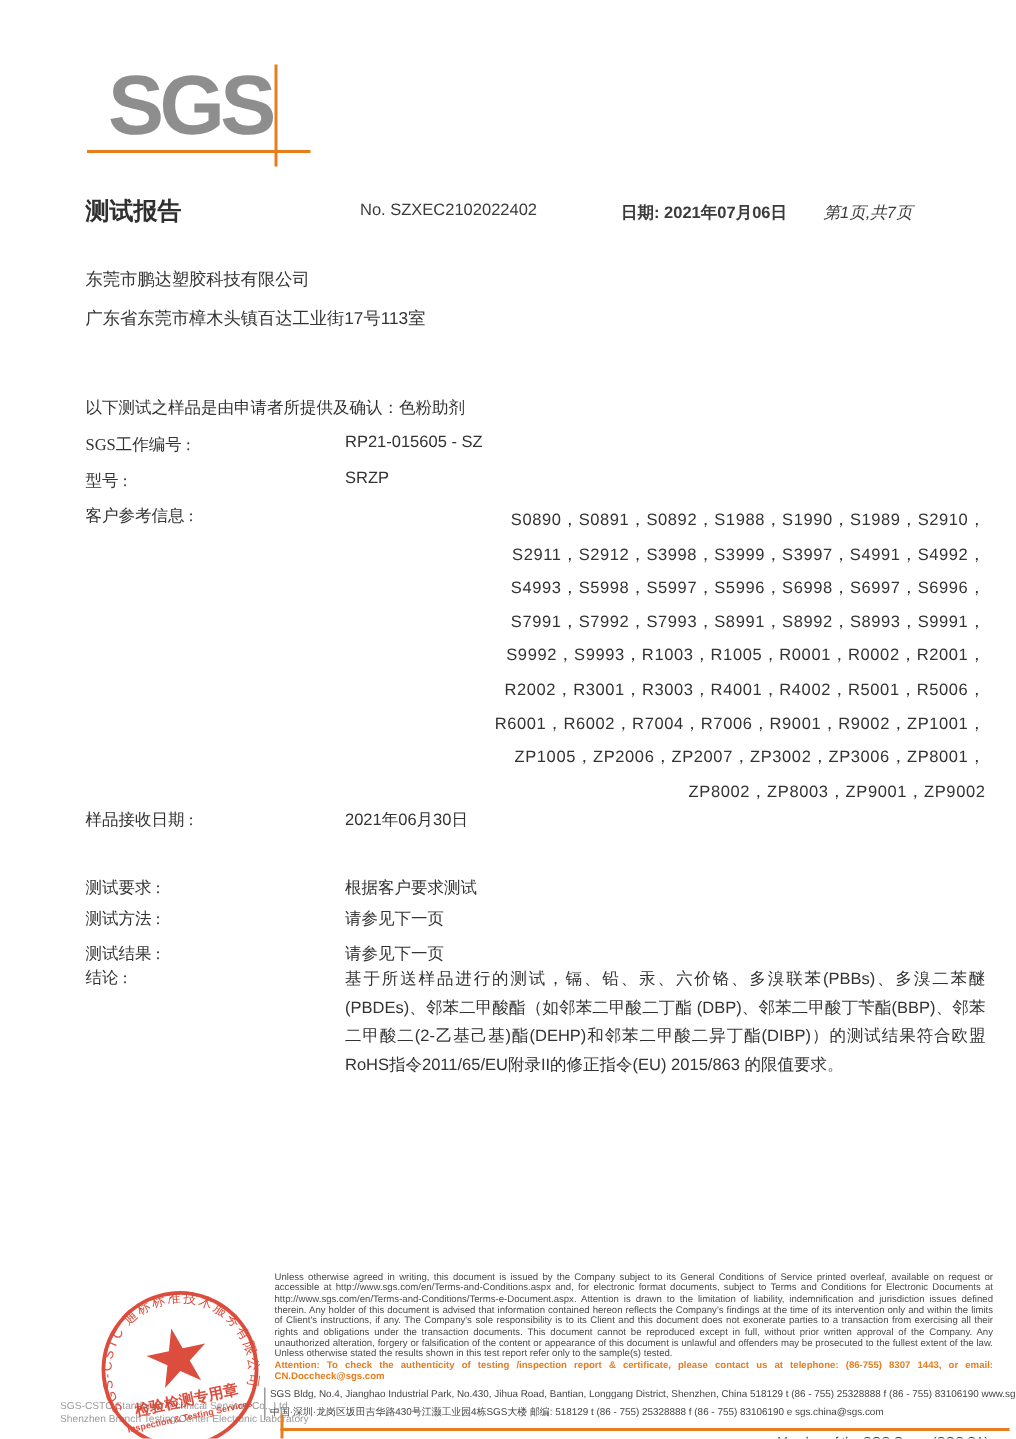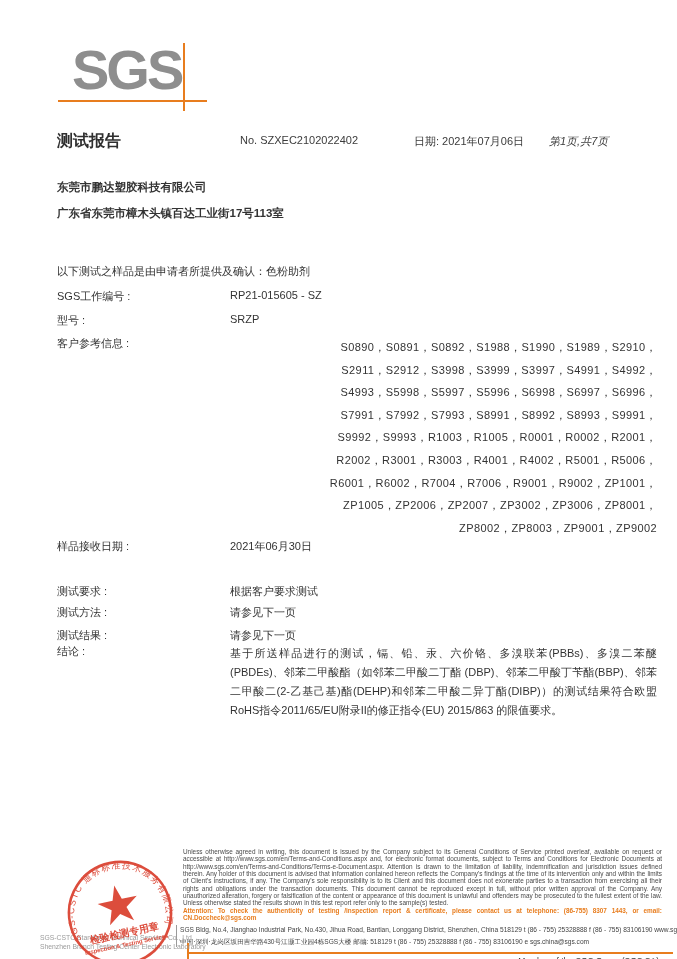--- a/index.html
+++ b/index.html
@@ -9,28 +9,28 @@
 
   
   .logo-text { position:absolute; left:72px; top:30px; font-size:56px; font-weight:bold;
     color:#8e8e8e; letter-spacing:-3px; line-height:56px; }
   .logo-vline { position:absolute; left:183px; top:31px; width:2px; height:68px; background:#e87d1e; }
   .logo-hline { position:absolute; left:58px; top:88px; width:149px; height:2px; background:#e87d1e; }
 
   .title-row { position:absolute; left:0; top:118px; width:677px; height:22px; }
   .doc-title { position:absolute; left:57px; top:1px; font-size:16px; font-weight:bold; color:#2f2f2f; }
   .doc-no    { position:absolute; left:240px; top:4px; font-size:11px;text-align:center; }
-  .doc-date  { position:absolute; left:414px; top:4px; font-size:11px; }
+  .doc-date  { position:absolute; left:414px; top:4px; font-size:11px;font-weight:bold; }
   .doc-page  { position:absolute; left:549px; top:4px; font-size:11px;font-style:italic; }
 
-  .applicant { position:absolute; left:57px; top:162px; font-size:11.5px; line-height:26px; color:#333;font-weight:bold; }
+  .applicant { position:absolute; left:57px; top:162px; font-size:11.5px; line-height:26px; color:#333; }
 
   
   .row { position:absolute; left:57px; width:600px; display:flex; font-size:11px; color:#333; }
-  .row .lbl { width:173px; flex:0 0 173px; }
+  .row .lbl { width:173px; flex:0 0 173px;font-family:Liberation Serif, serif; }
   .row .val { flex:1; }
   .codes div { line-height:22.6px; letter-spacing:0.4px;text-align:right; }
   .concl { width:433px; line-height:19px; text-align:justify; }
 
   
   .fineprint { position:absolute; left:183px; top:836px; width:479px; font-size:6.4px;
     line-height:7.35px; color:#4a4a4a; text-align:justify; }
   .attention { color:#e87d1e; font-weight:bold; }
   .addr-block { position:absolute; left:180px; top:912px; width:492px; font-size:6.6px;
     color:#444; line-height:11.5px; white-space:nowrap; }

